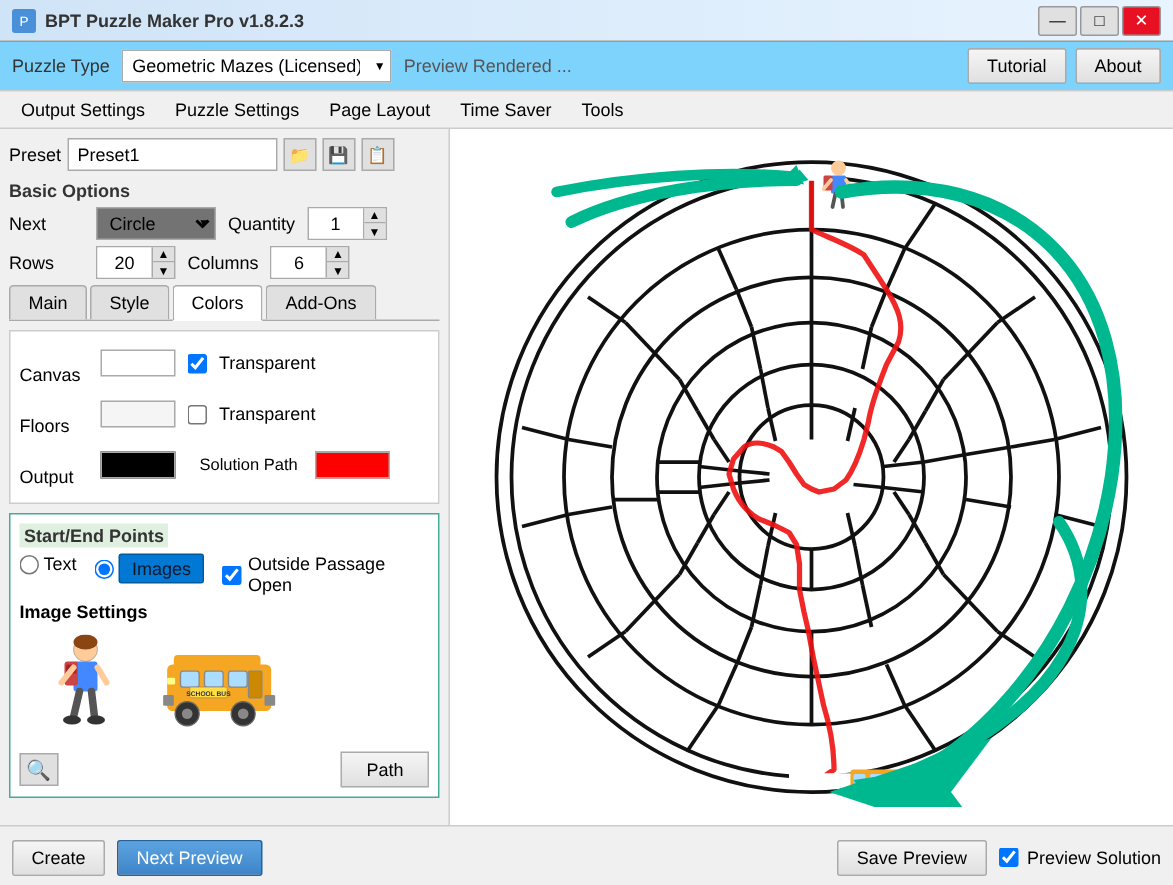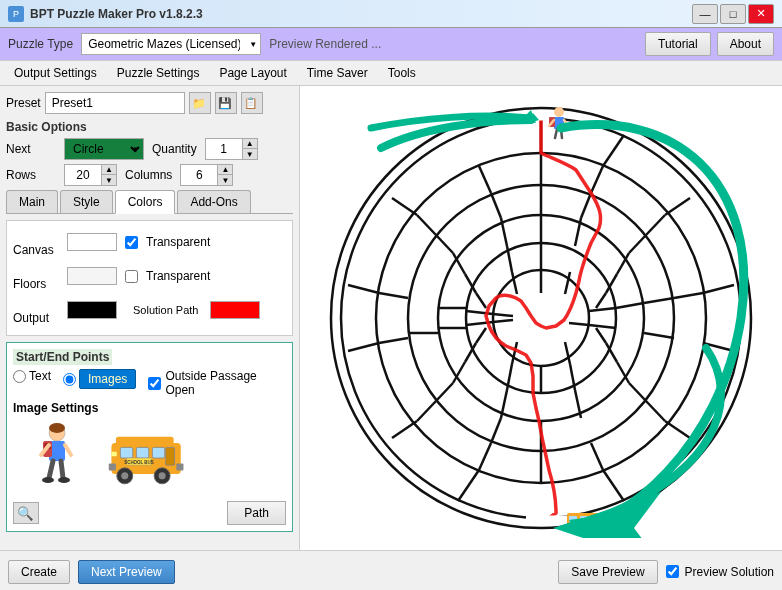--- a/index.html
+++ b/index.html
@@ -15,21 +15,21 @@
       justify-content: space-between;
     }
     .title-bar-left { display: flex; align-items: center; gap: 6px; }
     .title-icon { width: 16px; height: 16px; background: #4a90d9; border-radius: 2px; display: flex; align-items: center; justify-content: center; color: white; font-size: 9px; }
     .title-text { font-size: 12px; font-weight: 600; color: #333; }
     .title-controls { display: flex; gap: 2px; }
     .title-btn { width: 26px; height: 20px; border: 1px solid #999; background: #e0e0e0; cursor: pointer; display: flex; align-items: center; justify-content: center; font-size: 11px; border-radius: 2px; }
     .title-btn.close { background: #e81123; color: white; }
     
     .puzzle-type-bar {
-      background: #c4b5fd;
+      background: #7dd3fc;
       padding: 4px 8px;
       display: flex;
       align-items: center;
       gap: 20px;
       border-bottom: 1px solid #ccc;
       justify-content: space-between;
     }
     .puzzle-type-left { display: flex; align-items: center; gap: 8px; }
     .puzzle-type-right { display: flex; gap: 6px; }
     .puzzle-label { font-size: 12px; color: #333; }
@@ -94,21 +94,21 @@
     .section-title { font-size: 12px; font-weight: 600; margin-bottom: 4px; color: #333; }
     
     .options-row {
       display: flex;
       align-items: center;
       gap: 8px;
       margin-bottom: 4px;
     }
     .options-label { font-size: 12px; width: 50px; }
     .type-dropdown {
-      background: #15803d;
+      background: #737373;
       border: 1px solid #aaa;
       font-size: 12px;
       height: 22px;
       width: 80px;
       padding: 0 4px;
     }
     .quantity-label { font-size: 12px; }
     .spinner-wrapper { display: flex; align-items: center; border: 1px solid #aaa; background: white; height: 22px; }
     .spinner-input { width: 36px; height: 20px; border: none; text-align: center; font-size: 12px; outline: none; }
     .spinner-btns { display: flex; flex-direction: column; border-left: 1px solid #aaa; }
@@ -147,21 +147,21 @@
       padding: 6px;
       margin-bottom: 6px;
       background: white;
     }
     .start-end-title { font-size: 12px; font-weight: 600; margin-bottom: 4px; background: #e0f0e0; padding: 1px 3px; display: inline-block; color: #333; }
     .radio-group { display: flex; align-items: flex-start; gap: 12px; margin-bottom: 4px; }
     .radio-item { display: flex; align-items: center; gap: 3px; font-size: 12px; cursor: pointer; }
     .radio-item input { cursor: pointer; }
     .radio-label-btn {
       background: #0078d4;
-      color: #fef9c3;
+      color: #0f172a;
       padding: 2px 8px;
       font-size: 12px;
       border: 1px solid #005a9e;
       cursor: pointer;
       border-radius: 2px;
     }
     .image-settings-label { font-size: 12px; margin-bottom: 4px; font-weight: 600; }
     .images-row { display: flex; align-items: flex-end; gap: 10px; padding: 4px; }
     .image-placeholder { width: 80px; height: 70px; display: flex; align-items: center; justify-content: center; }
     .search-btn { width: 26px; height: 22px; border: 1px solid #aaa; background: #e0e0e0; cursor: pointer; display: flex; align-items: center; justify-content: center; }

